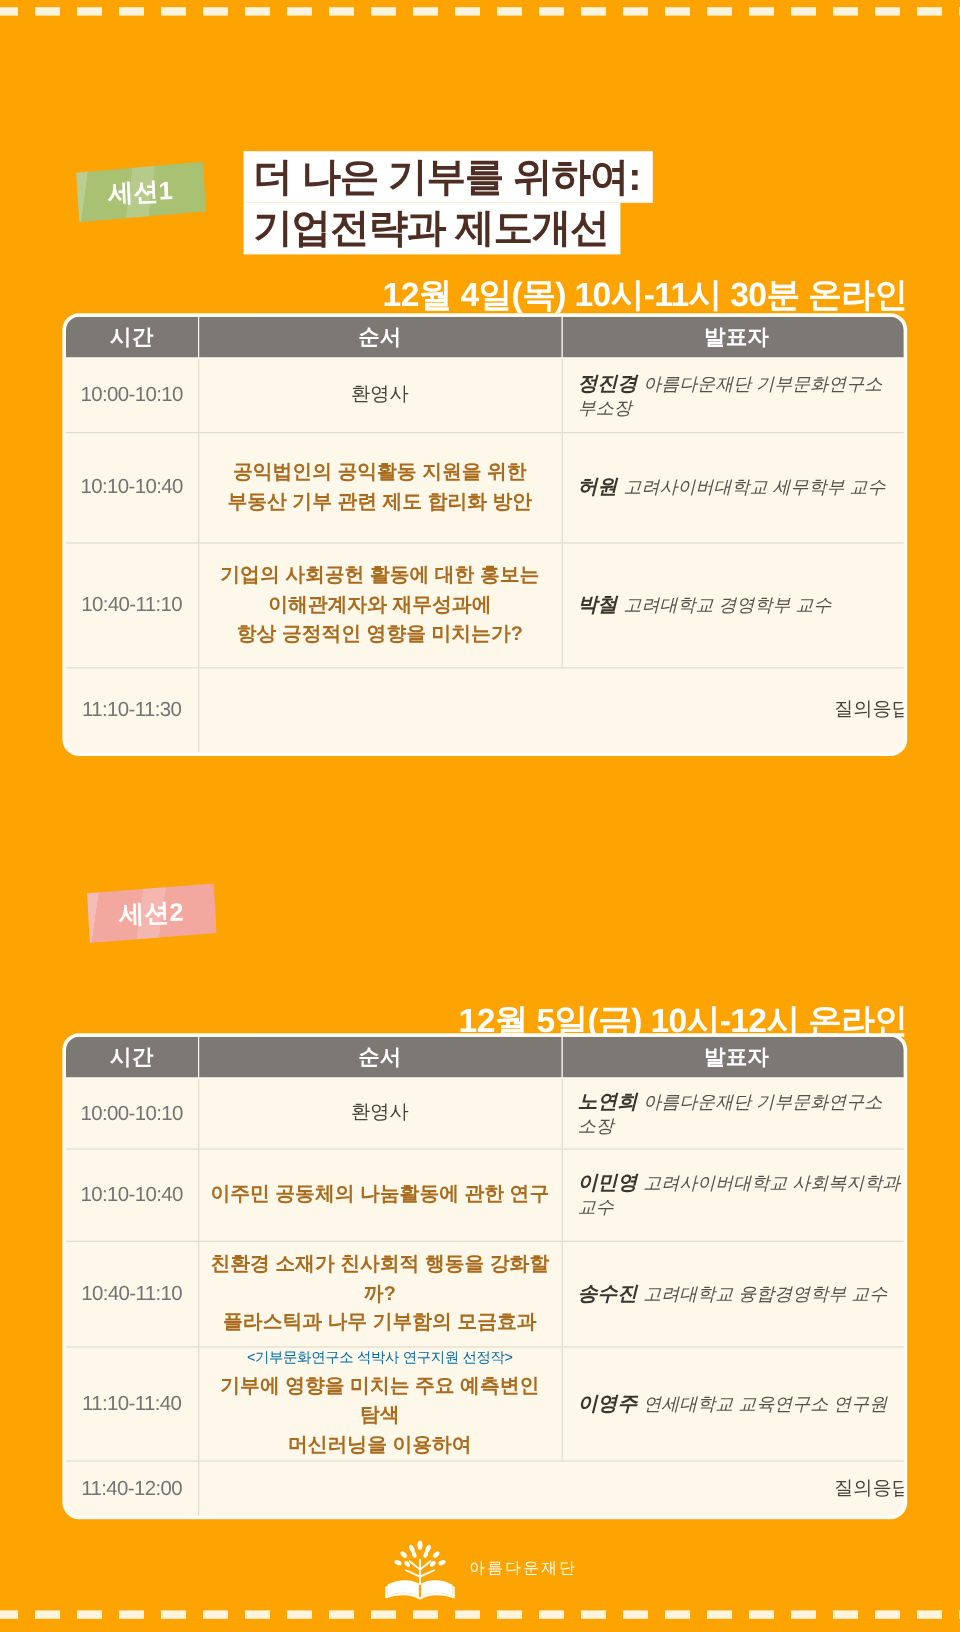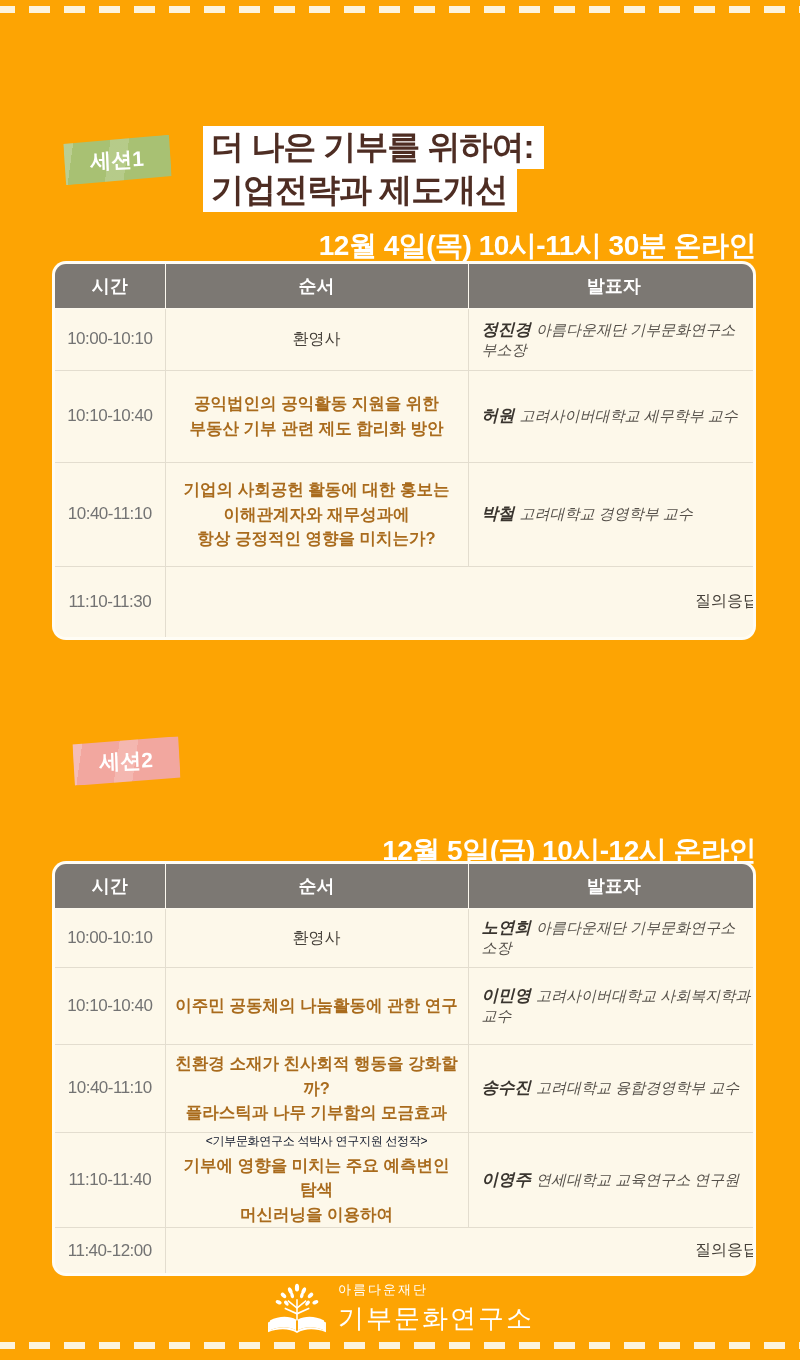--- a/index.html
+++ b/index.html
@@ -82,21 +82,21 @@
     overflow:hidden;
     background:var(--table-bg);
   }
   .table-wrap-1{top:261px;}
   .table-wrap-2{top:861px;}
 
   table{border-collapse:collapse;width:100%;table-layout:fixed;}
   th{
     background:var(--header-bg);
     color:#fff;font-size:18px;font-weight:700;
-    height:44px;
+    height:34px;
     border:1px solid #fdf9ef;
     border-top:none;
   }
   th:first-child{border-left:none;} th:last-child{border-right:none;}
   td{
     border:1px solid var(--cell-border);
     background:var(--table-bg);
     vertical-align:middle;
   }
   tr td:first-child{border-left:none;} tr td:last-child{border-right:none;}
@@ -108,21 +108,21 @@
     letter-spacing:-0.5px;
   }
   td.topic-cell{text-align:center;padding:0 8px;}
   .topic-line{
     color:var(--body-text);font-size:16px;line-height:1.5;
   }
   .topic-line.emphasis{
     color:var(--topic-emphasis);font-weight:700;font-size:16.5px;
   }
   .topic-note{
-    color:#0f172a;font-size:12px;margin-bottom:3px;letter-spacing:-0.3px;
+    color:#0369a1;font-size:12px;margin-bottom:3px;letter-spacing:-0.3px;
   }
   td.presenter-cell{
     text-align:left;padding:6px 8px 6px 13px;
     font-size:15px;color:#55504a;font-style:italic;
   }
   .presenter-name{
     font-weight:700;font-size:16.5px;color:#3a352f;margin-right:5px;
   }
   td.qa-cell{
     text-align:right;color:var(--body-text);font-size:16px;
@@ -284,17 +284,16 @@
     <ellipse cx="37" cy="16" rx="1.8" ry="3" transform="rotate(18 37 16)"></ellipse>
     <ellipse cx="21" cy="24" rx="1.8" ry="3" transform="rotate(-40 21 24)"></ellipse>
     <ellipse cx="43" cy="24" rx="1.8" ry="3" transform="rotate(40 43 24)"></ellipse>
 
     <path d="M4 42 C13 37 24 37 31 41 L31 52 C24 48 13 48 4 52 Z"></path>
     <path d="M60 42 C51 37 40 37 33 41 L33 52 C40 48 51 48 60 52 Z"></path>
     <path d="M2 44 L4 43 L4 52 C13 48 24 48 31 52 L32 53 L33 52 C40 48 51 48 60 52 L60 43 L62 44 L62 54 C51 50 40 50 32 55 C24 50 13 50 2 54 Z"></path>
   </svg>
   <div class="logo-text">
     <span class="logo-org-small">아름다운재단</span>
-    <span class="logo-org-large">기부문화연구소</span>
   </div>
 </div>
 
 <div class="dash-line dash-bottom"></div>
 
 </body></html>

